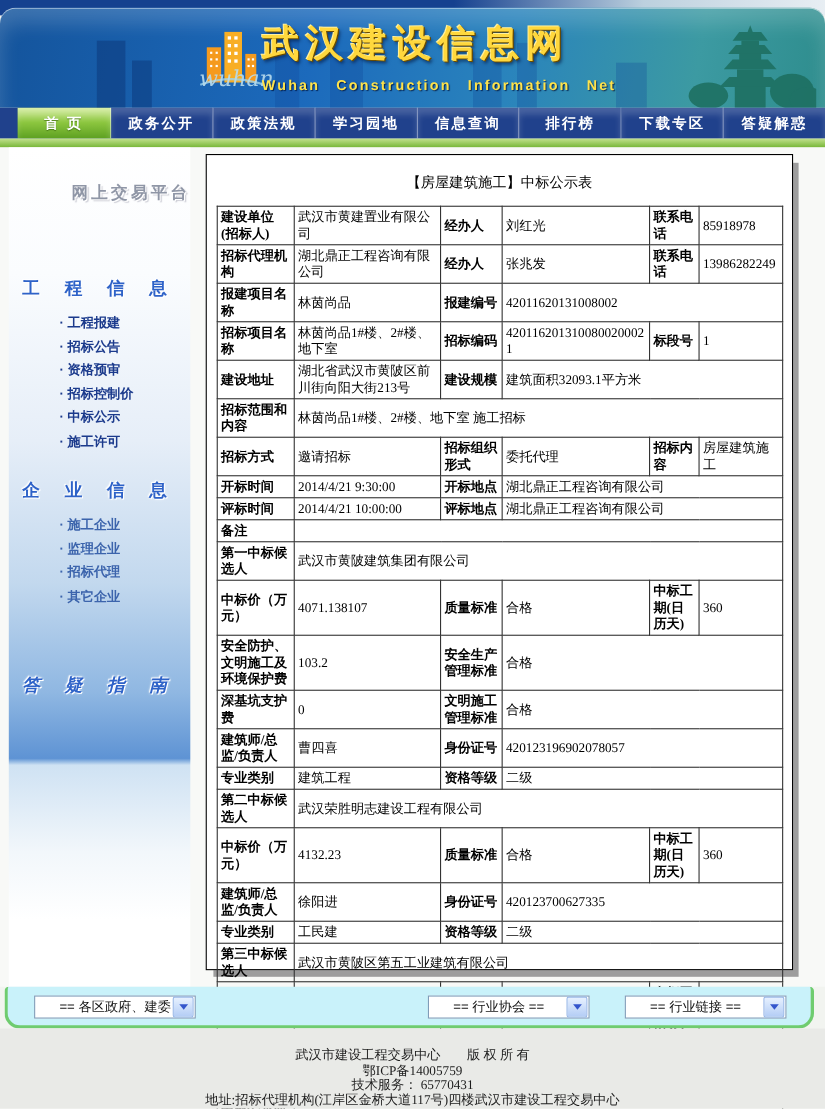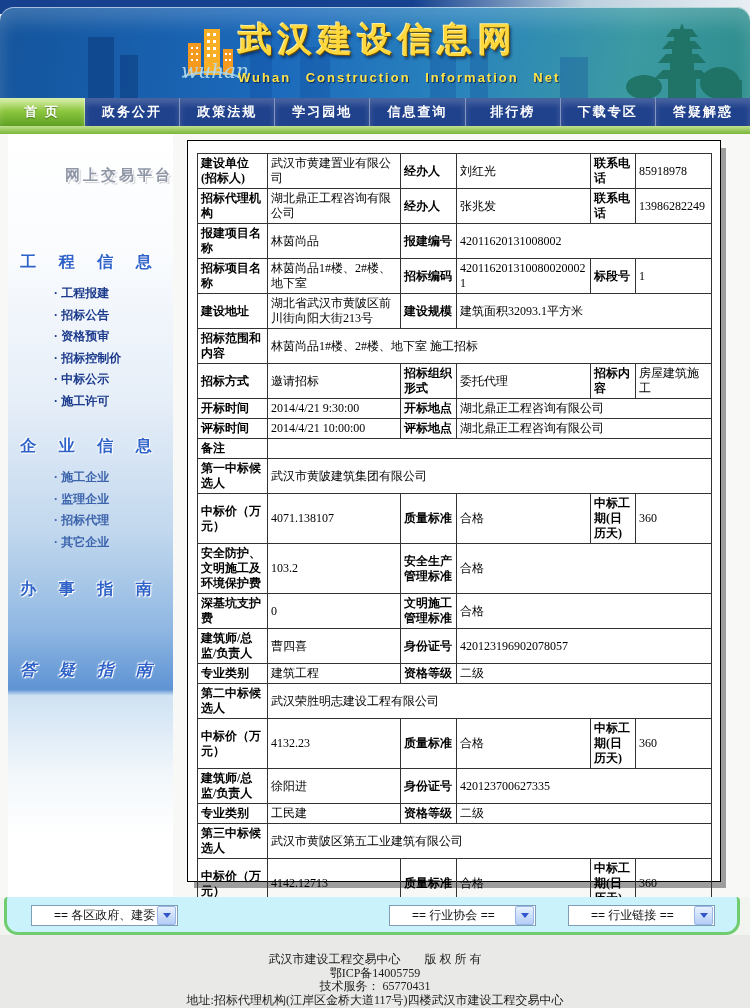--- a/index.html
+++ b/index.html
@@ -25,21 +25,21 @@
   .site-sub{margin-top:7px;font-size:13px;font-weight:bold;letter-spacing:2px;word-spacing:9px;
     color:#ffe34a;text-shadow:1px 1px 1px rgba(0,20,60,.8);}
 
   
   .nav{position:absolute;top:98px;left:0;width:750px;height:28px;display:flex;background:#20418c;}
   .nav-tab{flex:1;display:flex;align-items:center;justify-content:center;
     color:#fff;font-size:13px;font-weight:bold;letter-spacing:2px;cursor:pointer;
     border-right:1px solid rgba(255,255,255,.45);box-shadow:inset 0 6px 6px rgba(255,255,255,.18);}
   .nav-tab:last-child{border-right:none;}
   .nav-tab.active{flex:0 0 84px;background:linear-gradient(to bottom,#d2ec9a 0%,#8cc63f 48%,#5da021 100%);
-    text-shadow:0 1px 1px rgba(40,80,0,.6);}
+    text-shadow:0 1px 1px rgba(40,80,0,.6);margin-left:16px;}
   .green-strip{position:absolute;top:126px;left:0;width:750px;height:8px;
     background:linear-gradient(to bottom,#c2e18e,#77b637);}
 
   
   .content{position:absolute;top:134px;left:0;width:750px;height:763px;background:#f8f9f7;}
   .sidebar{position:absolute;left:8px;top:0;width:165px;height:763px;
     background:linear-gradient(to bottom,#ffffff 0%,#fafcfe 15%,#e6eef8 35%,#c2d8ee 52%,
       #8fb7e2 65%,#5e93d4 72.8%,#cfe2f3 73.6%,#f2f7fb 84%,#ffffff 92%);}
   .platform-title{margin-top:32px;text-align:right;font-size:15px;font-weight:bold;
     letter-spacing:3px;color:#8f96a6;text-shadow:1px 1px 0 #ffffff,2px 2px 1px rgba(120,120,140,.35);}
@@ -170,25 +170,25 @@
           <li>中标公示</li>
           <li>施工许可</li>
         </ul>
         <div class="side-sec sec2">企 业 信 息</div>
         <ul class="side-list dim">
           <li>施工企业</li>
           <li>监理企业</li>
           <li>招标代理</li>
           <li>其它企业</li>
         </ul>
-        <div class="side-sec sec3">办 事 指 南</div>
         <div class="side-sec sec4">答 疑 指 南</div>
       </aside>
 
     <main class="panel">
+      <div class="panel-title">【房屋建筑施工】中标公示表</div>
       <table class="bid" id="bid-table">
         <colgroup>
           <col style="width:70px">
             <col style="width:133px">
             <col style="width:56px">
           <col style="width:134px">
             <col style="width:45px">
             <col style="width:76px">
         </colgroup>
         <tbody>

